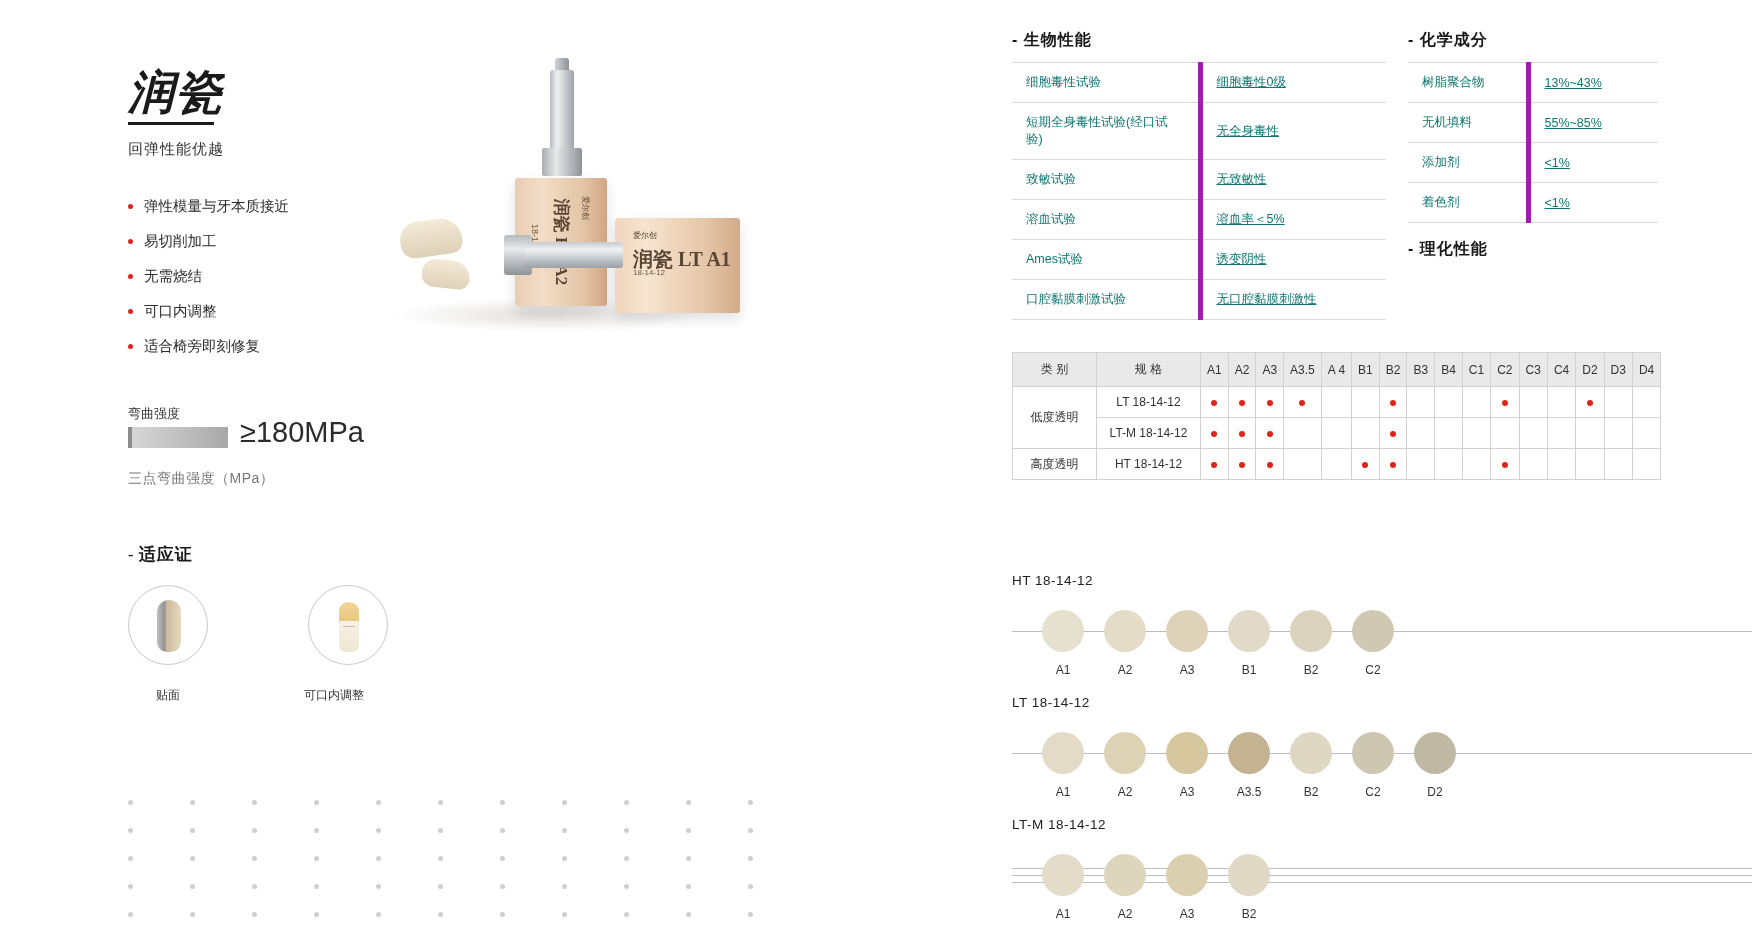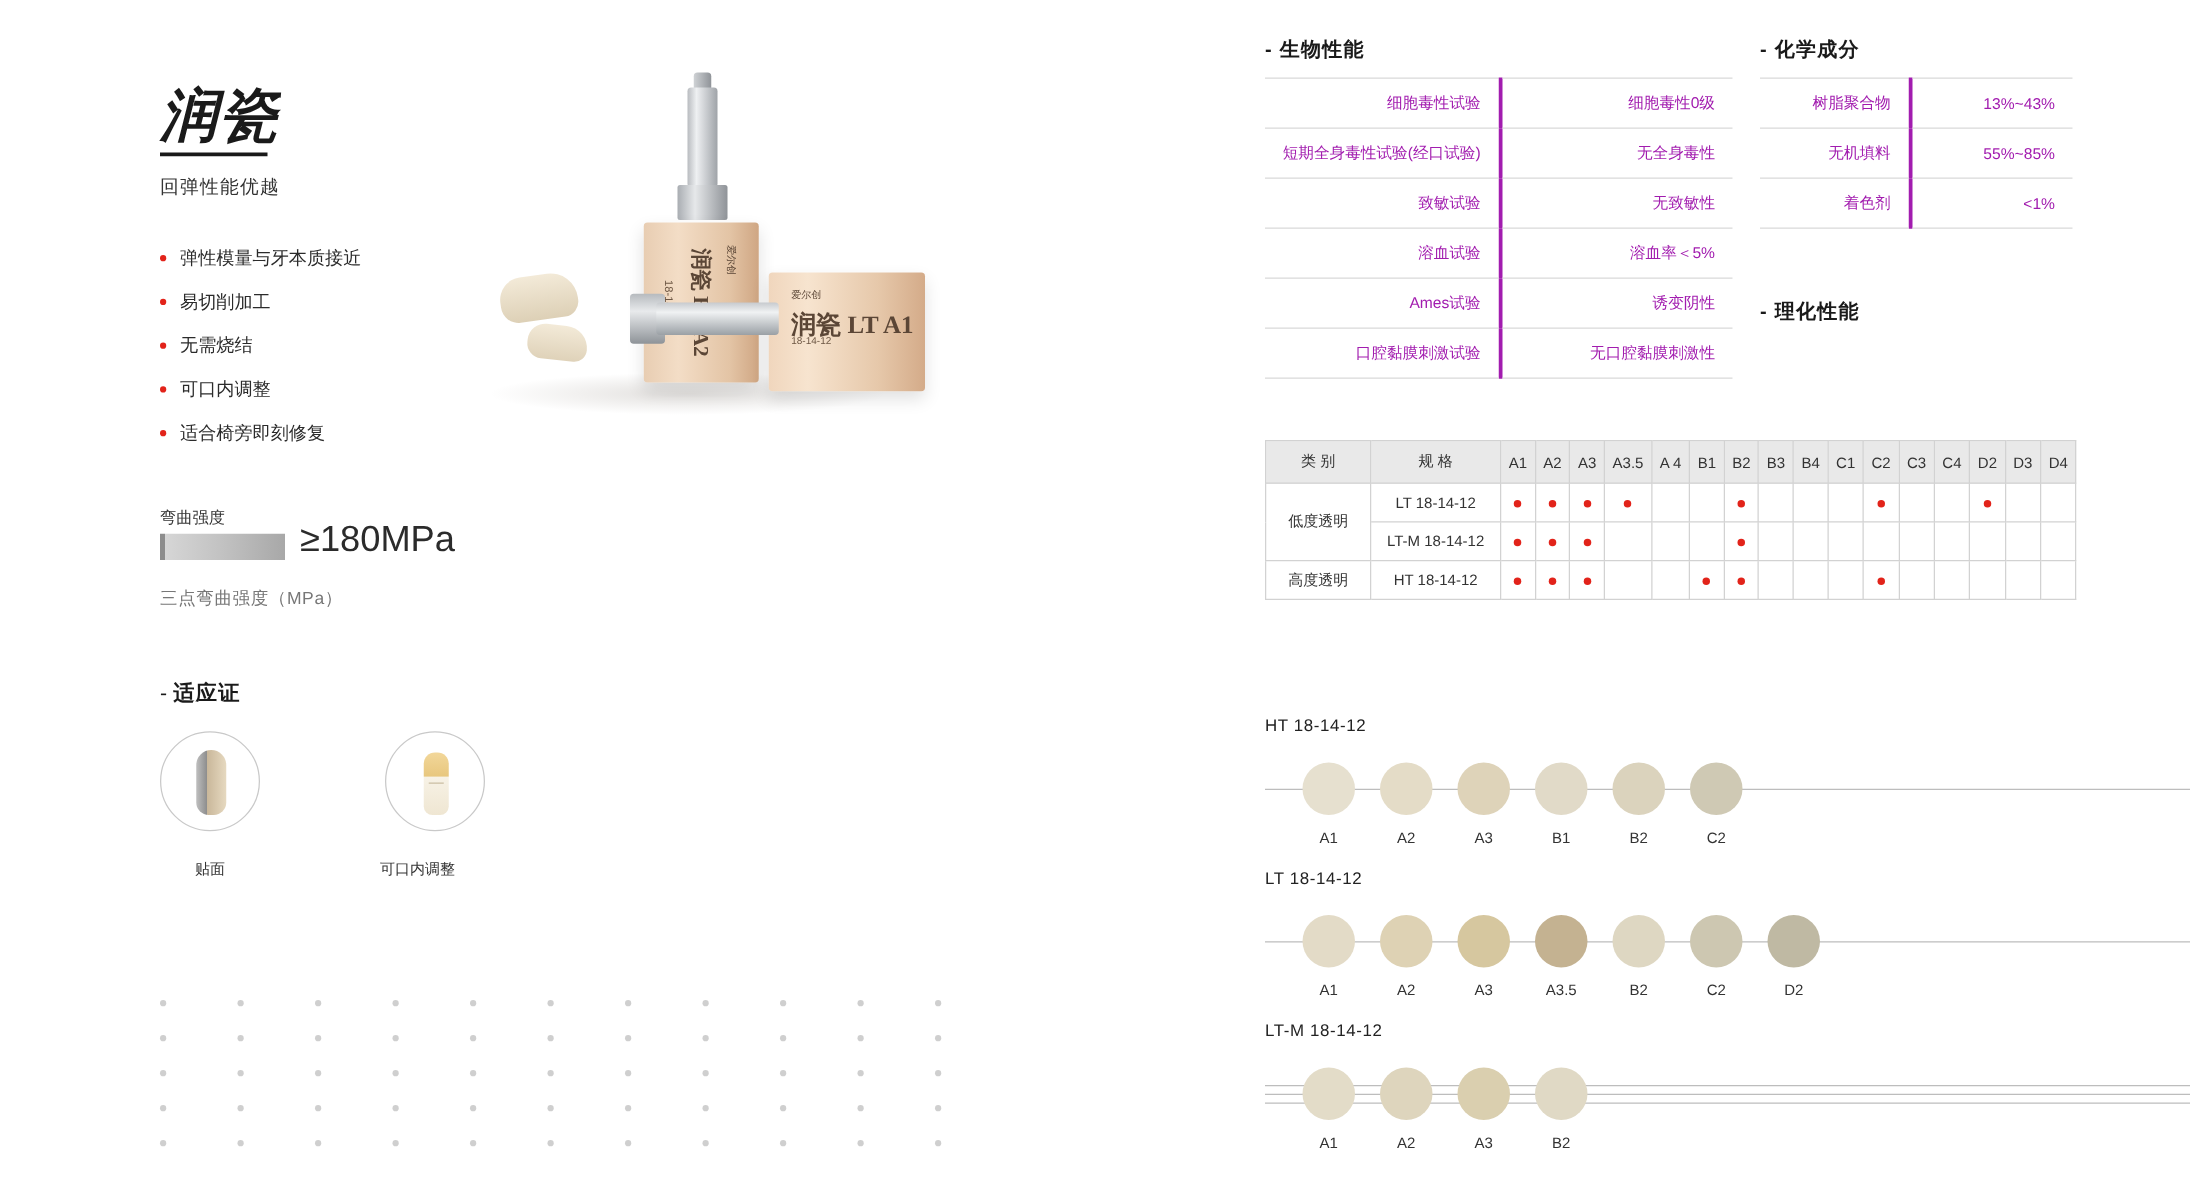--- a/index.html
+++ b/index.html
@@ -192,26 +192,26 @@
   }
 
   
   .right { position: absolute; left: 990px; top: 0; width: 771px; height: 943px; }
 
   .r-sect-head { position: absolute; font-size: 16px; font-weight: bold; color: #1a1a1a; letter-spacing: 1px; }
 
   table.spec { border-collapse: collapse; position: absolute; }
   table.spec td {
     border-bottom: 1px solid #d9d9d9;
-    font-size: 12.5px; color: #a21caf;
-    padding: 11px 14px; height: 40px; vertical-align: middle; text-align: right;
+    font-size: 12.5px; color: #0f766e;
+    padding: 11px 14px; height: 40px; vertical-align: middle;
   }
   table.spec tr:first-child td { border-top: 1px solid #d9d9d9; }
   table.spec td.k { width: 188px; }
-  table.spec td.v { border-left: 3px solid #a21caf; width: 186px; }
+  table.spec td.v { border-left: 5px solid #a21caf; width: 186px; text-decoration: underline; }
 
   #bio-table { left: 22px; top: 62px; }
   #chem-table { left: 418px; top: 62px; }
   #chem-table td.k { width: 120px; }
   #chem-table td.v { width: 130px; }
   #phys-table { left: 418px; top: 258px; }
   #phys-table td.k { width: 120px; }
   #phys-table td.v { width: 130px; }
 
   
@@ -443,20 +443,24 @@
 
     <table class="spec" id="chem-table">
       <tbody>
           <tr>
         <td class="k">树脂聚合物</td>
         <td class="v">13%~43%</td>
       </tr>
       <tr>
         <td class="k">无机填料</td>
         <td class="v">55%~85%</td>
+      </tr>
+      <tr>
+        <td class="k">添加剂</td>
+        <td class="v">&lt;1%</td>
       </tr>
       <tr>
         <td class="k">着色剂</td>
         <td class="v">&lt;1%</td>
       </tr>
     </tbody>
       </table>
 
     <div class="r-sect-head" style="left:418px; top:239px;">
       <span>-</span>

